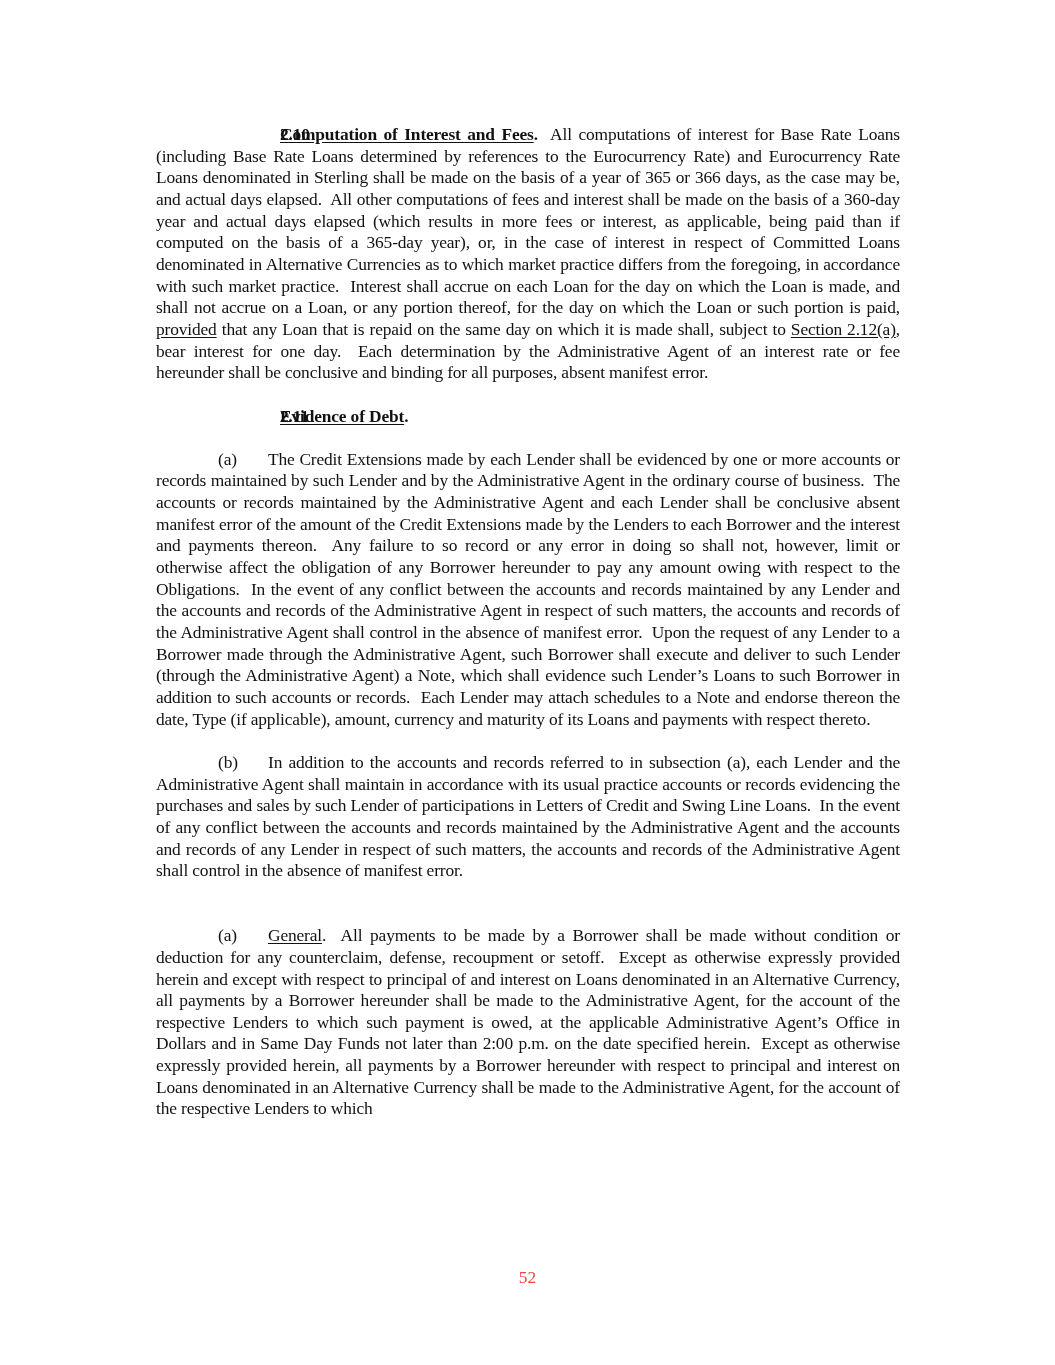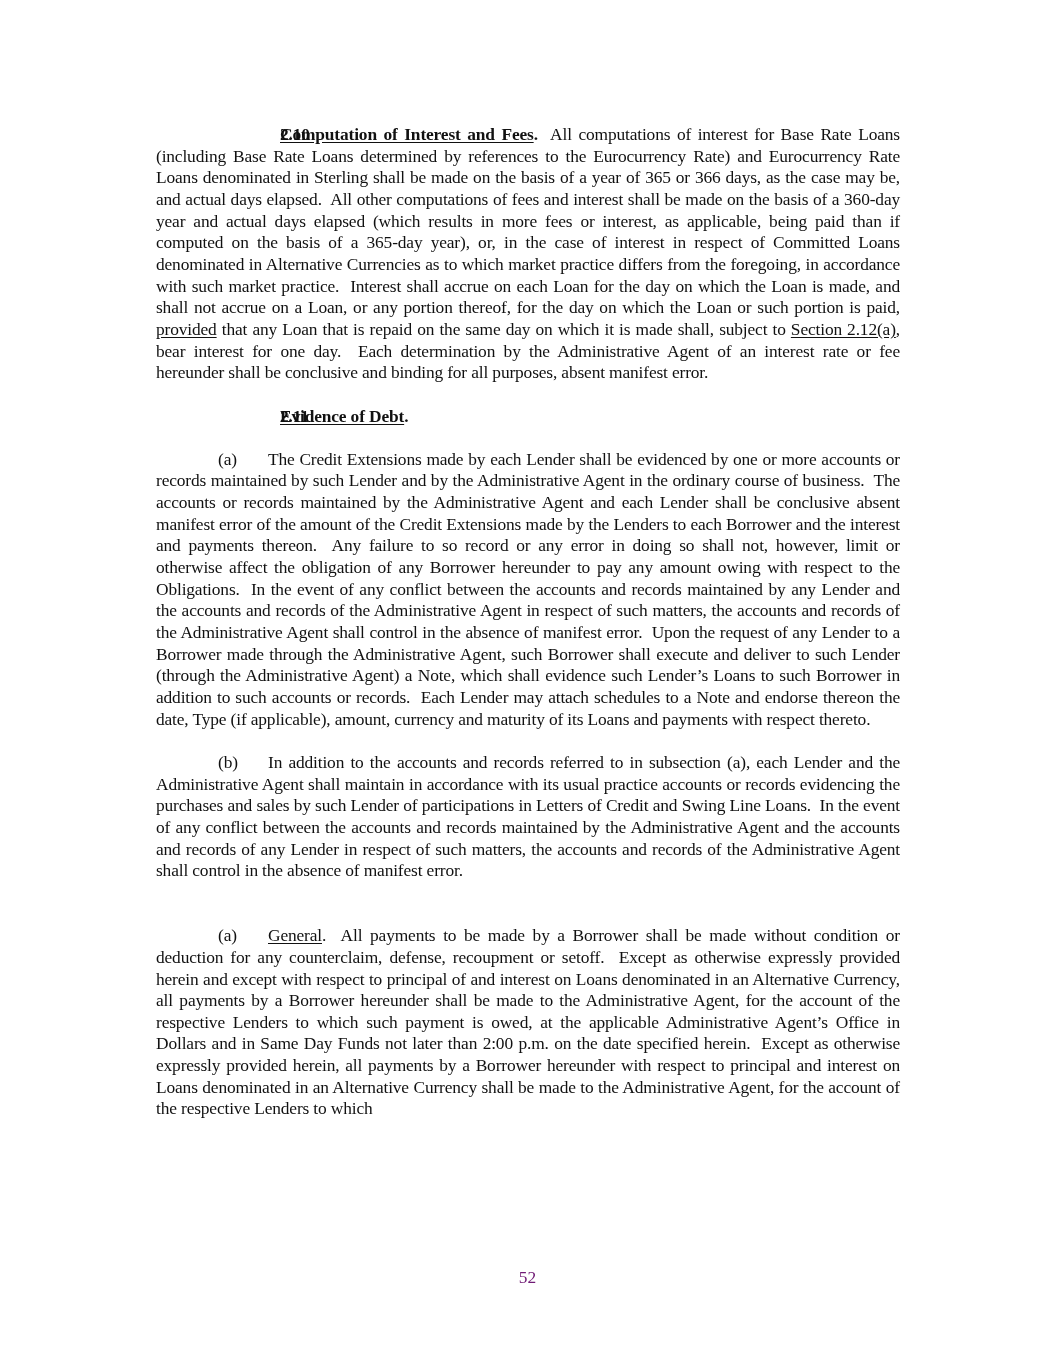--- a/index.html
+++ b/index.html
@@ -56,21 +56,21 @@
     margin-top: 32px;
   }
   .pagenum {
     position: absolute;
     top: 1267px;
     left: 0;
     width: 1055px;
     text-align: center;
     font-family: "Liberation Serif", "DejaVu Serif", serif;
     font-size: 17.4px;
-    color: #701a75;
+    color: #ef4444;
   }
 </style>
 </head>
 <body>
 
 <div class="page">
 
   <p><span class="secnum">2.10</span><span class="sectitle">Computation of Interest and Fees</span><span style="font-weight:bold">.</span><span style="white-space:pre-wrap">  All computations of interest for Base Rate Loans (including Base Rate Loans determined by references to the Eurocurrency Rate) and Eurocurrency Rate Loans denominated in Sterling shall be made on the basis of a year of 365 or 366 days, as the case may be, and actual days elapsed.  All other computations of fees and interest shall be made on the basis of a 360-day year and actual days elapsed (which results in more fees or interest, as applicable, being paid than if computed on the basis of a 365-day year), or, in the case of interest in respect of Committed Loans denominated in Alternative Currencies as to which market practice differs from the foregoing, in accordance with such market practice.  Interest shall accrue on each Loan for the day on which the Loan is made, and shall not accrue on a Loan, or any portion thereof, for the day on which the Loan or such portion is paid, </span><span class="u">provided</span><span style="white-space:pre-wrap"> that any Loan that is repaid on the same day on which it is made shall, subject to </span><span class="u">Section 2.12(a)</span><span style="white-space:pre-wrap">, bear interest for one day.  Each determination by the Administrative Agent of an interest rate or fee hereunder shall be conclusive and binding for all purposes, absent manifest error.</span></p>
 
   <div class="gap"></div>

